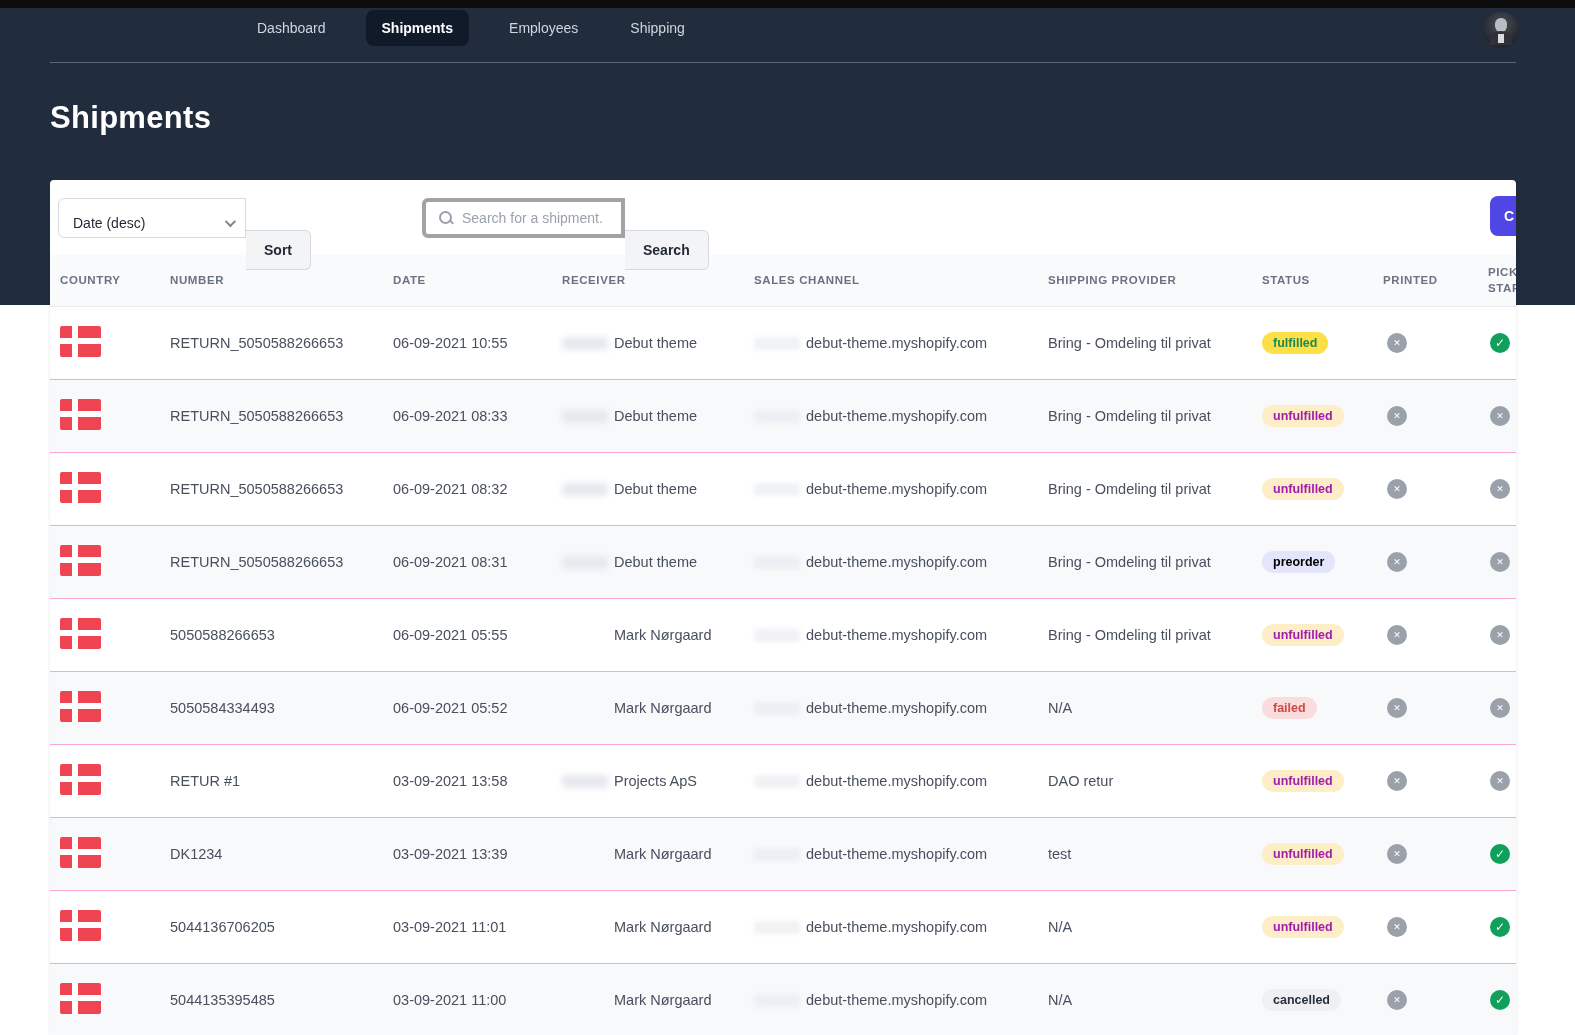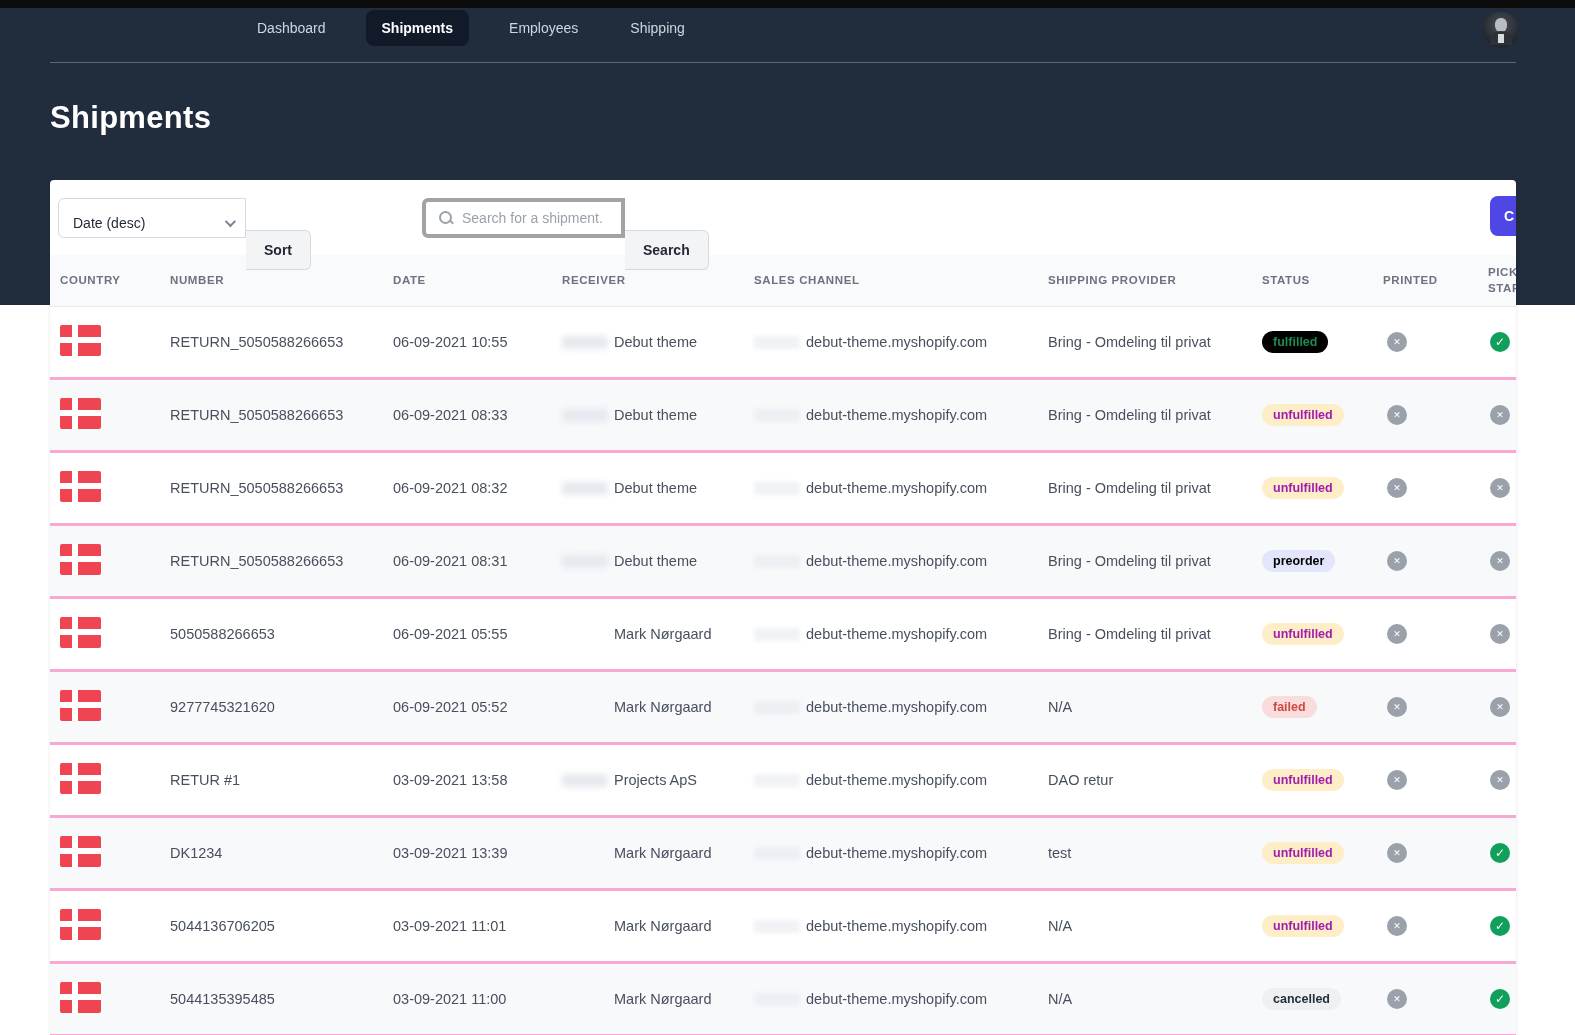--- a/index.html
+++ b/index.html
@@ -47,33 +47,33 @@
   .search-input::placeholder{color:#9aa1ab;}
   .create-btn{position:absolute; left:1440px; top:16px; width:80px; height:40px; background:var(--accent); border:none;
     border-radius:8px; color:#fff; font-size:14px; font-weight:bold; text-align:left; padding-left:14px; cursor:pointer; font-family:inherit;}
 
   
   .thead, .tr{display:grid; grid-template-columns:110px 223px 169px 192px 294px 214px 121px 102px 140px; align-items:center;}
   .thead{height:52px; background:#f8fafc; border-bottom:1px solid var(--border); color:var(--head-text);
     font-size:11.5px; font-weight:bold; letter-spacing:.6px; text-transform:uppercase;}
   .th{padding-left:10px; line-height:1.35;}
   .th-pickup span{display:inline-block; width:74px; padding-left:3px;}
-  .tr{height:73px; border-bottom:3px solid #f9a8d4; background:#fff;}
+  .tr{height:73px; border-bottom:1px solid #f9a8d4; background:#fff;}
   .tr:nth-child(even){background:var(--stripe);}
   .td{padding-left:10px; font-size:14.5px; color:var(--cell-text); white-space:nowrap;}
   .td-flex{display:flex; align-items:center; gap:6px;}
   .redact{width:46px; height:13px; border-radius:3px; background:#e6e8ee; filter:blur(3px); flex:none;}
   .redact.faint{background:rgba(228,231,236,.55); filter:blur(2px);}
   .redact.hidden{visibility:hidden;}
   .flag{position:relative; width:41px; height:31px; border-radius:2px; background-color:var(--flag-red);
     background-image:
       linear-gradient(to right, transparent 12px, #fff 12px, #fff 18px, transparent 18px),
       linear-gradient(to bottom, transparent 12px, #fff 12px, #fff 18px, transparent 18px);}
   .badge{display:inline-block; padding:4px 11px; border-radius:11px; font-size:12.5px; font-weight:bold;}
-  .badge.fulfilled{background:#000000; color:#1d8a52;}
+  .badge.fulfilled{background:#fde047; color:#1d8a52;}
   .badge.unfulfilled{background:#fdeec7; color:#a21caf;}
   .badge.preorder{background:#e2e5fb; color:#000000;}
   .badge.failed{background:#fadcdc; color:#cc4b44;}
   .badge.cancelled{background:#eef0f2; color:#27303f;}
   .circle-icon{display:flex; align-items:center; justify-content:center; width:20px; height:20px; border-radius:50%;
     color:#fff; font-weight:bold; margin-left:2px;}
   .circle-icon.no{background:var(--icon-gray); font-size:9px;}
   .circle-icon.yes{background:var(--icon-green); font-size:12px;}
   .td-icon{padding-left:12px;}
   .td-pickup{padding-left:13px;}
@@ -260,21 +260,21 @@
     </div>
     <div class="td td-icon td-pickup">
       <span class="circle-icon no">✕</span>
     </div>
   </div>
 
   <div class="tr">
     <div class="td">
       <span class="flag" style="display:inline-block"></span>
     </div>
-    <div class="td">9277745321620</div>
+    <div class="td">5050584334493</div>
     <div class="td">06-09-2021 05:52</div>
     <div class="td td-flex">
       <span class="redact hidden"></span>
       <span>Mark Nørgaard</span>
     </div>
     <div class="td td-flex">
       <span class="redact faint"></span>
       <span>debut-theme.myshopify.com</span>
     </div>
     <div class="td">N/A</div>

